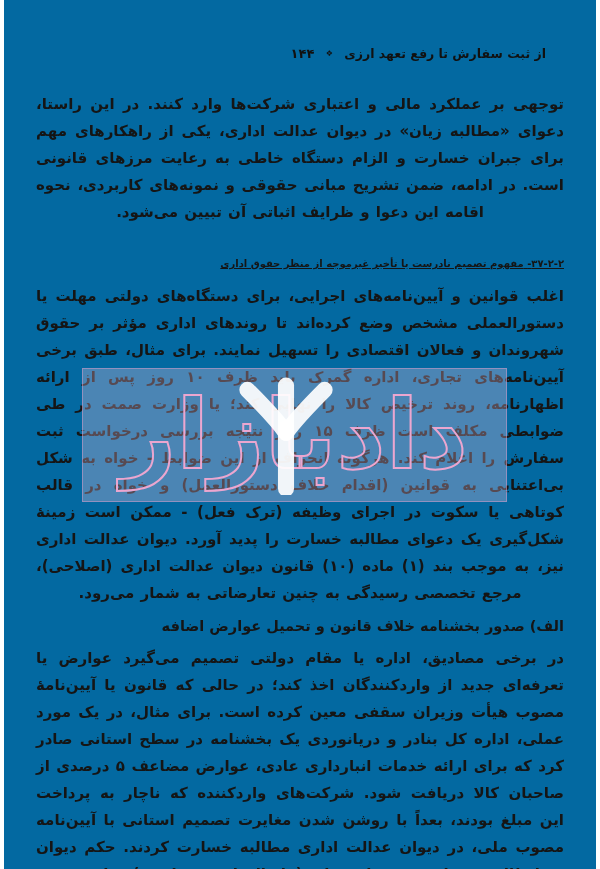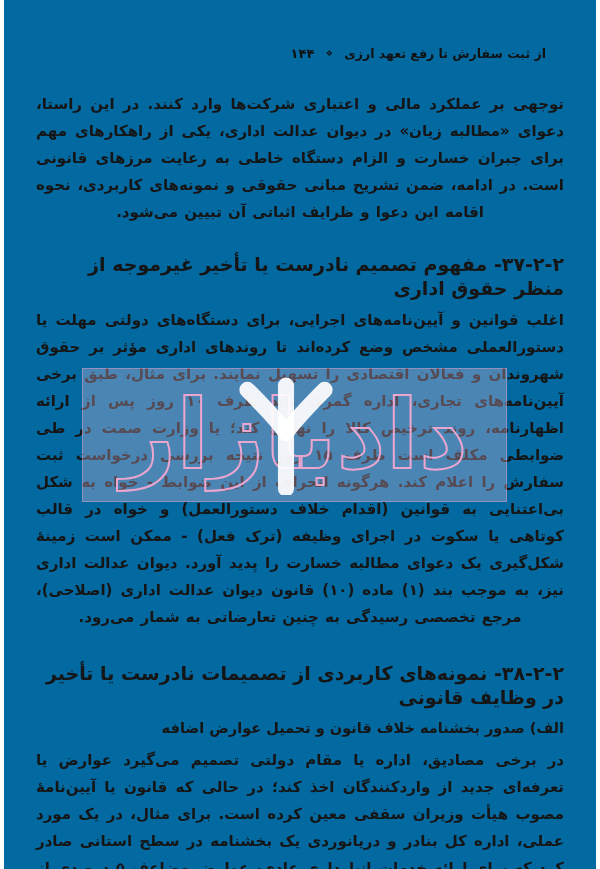--- a/index.html
+++ b/index.html
@@ -41,25 +41,26 @@
     font-size: 15px;
     line-height: 27px;
     text-align: justify;
     text-align-last: center;
     margin: 0;
     word-spacing: 1px;
     font-weight: bold;
   }
   .intro-para { margin-top: 30px; }
   .section-heading {
-    font-size: 19px;
+    font-size: 10px;
     font-weight: bold;
     margin: 26px 0 0 0;
     line-height: 24px;
     text-align: right;
+    text-decoration: underline;
   }
   .section-heading.second { margin-top: 30px; }
   .after-heading { margin-top: 7px; }
   .sub-heading {
     font-size: 14.5px;
     font-weight: bold;
     margin: 9px 0 0 0;
     line-height: 21px;
     text-align: right;
   }
@@ -112,24 +113,20 @@
 
   <p class="body-para intro-para">توجهی بر عملکرد مالی و اعتباری شرکت‌ها وارد کنند. در این راستا، دعوای «مطالبه زیان» در دیوان عدالت اداری، یکی از راهکارهای مهم برای جبران خسارت و الزام دستگاه خاطی به رعایت مرزهای قانونی است. در ادامه، ضمن تشریح مبانی حقوقی و نمونه‌های کاربردی، نحوه اقامه این دعوا و ظرایف اثباتی آن تبیین می‌شود.</p>
 
   <h2 class="section-heading">
     <span>۳۷-۲-۲-</span>
     <span>مفهوم تصمیم نادرست یا تأخیر غیرموجه از منظر حقوق اداری</span>
   </h2>
 
   <p class="body-para after-heading">اغلب قوانین و آیین‌نامه‌های اجرایی، برای دستگاه‌های دولتی مهلت یا دستورالعملی مشخص وضع کرده‌اند تا روندهای اداری مؤثر بر حقوق شهروندان و فعالان اقتصادی را تسهیل نمایند. برای مثال، طبق برخی آیین‌نامه‌های تجاری، اداره گمرک باید ظرف ۱۰ روز پس از ارائه اظهارنامه، روند ترخیص کالا را نهایی کند؛ یا وزارت صمت در طی ضوابطی مکلف است ظرف ۱۵ روز نتیجه بررسی درخواست ثبت سفارش را اعلام کند. هرگونه انحراف از این ضوابط - خواه به شکل بی‌اعتنایی به قوانین (اقدام خلاف دستورالعمل) و خواه در قالب کوتاهی یا سکوت در اجرای وظیفه (ترک فعل) - ممکن است زمینهٔ شکل‌گیری یک دعوای مطالبه خسارت را پدید آورد. دیوان عدالت اداری نیز، به موجب بند (۱) ماده (۱۰) قانون دیوان عدالت اداری (اصلاحی)، مرجع تخصصی رسیدگی به چنین تعارضاتی به شمار می‌رود.</p>
 
-  <h2 class="section-heading second">
-    <span>۳۸-۲-۲-</span>
-    <span>نمونه‌های کاربردی از تصمیمات نادرست یا تأخیر در وظایف قانونی</span>
-  </h2>
 
   <h3 class="sub-heading">الف) صدور بخشنامه خلاف قانون و تحمیل عوارض اضافه</h3>
 
   <p class="body-para after-subheading">در برخی مصادیق، اداره یا مقام دولتی تصمیم می‌گیرد عوارض یا تعرفه‌ای جدید از واردکنندگان اخذ کند؛ در حالی که قانون یا آیین‌نامهٔ مصوب هیأت وزیران سقفی معین کرده است. برای مثال، در یک مورد عملی، اداره کل بنادر و دریانوردی یک بخشنامه در سطح استانی صادر کرد که برای ارائه خدمات انبارداری عادی، عوارض مضاعف ۵ درصدی از صاحبان کالا دریافت شود. شرکت‌های واردکننده که ناچار به پرداخت این مبلغ بودند، بعداً با روشن شدن مغایرت تصمیم استانی با آیین‌نامه مصوب ملی، در دیوان عدالت اداری مطالبه خسارت کردند. حکم دیوان بر ابطال بخشنامه و جبران زیان (مابه‌التفاوت پرداختی) صادر شد و نشان داد که تصمیم ناروا، «نادرست» و فراتر از صلاحیت مرجع محلی است.</p>
 
   <div class="watermark" style="background-color: rgba(242, 198, 226, 0.3);">
     <span class="wm-text" style="-webkit-text-stroke: 2px rgb(235, 166, 207);">دادبازار</span>
     <svg class="wm-logo" viewBox="0 0 100 110" aria-hidden="true">
       <g stroke="rgba(255,255,255,0.92)" stroke-width="15" fill="none" stroke-linecap="round">
         <path d="M50 104 L50 48"></path>

